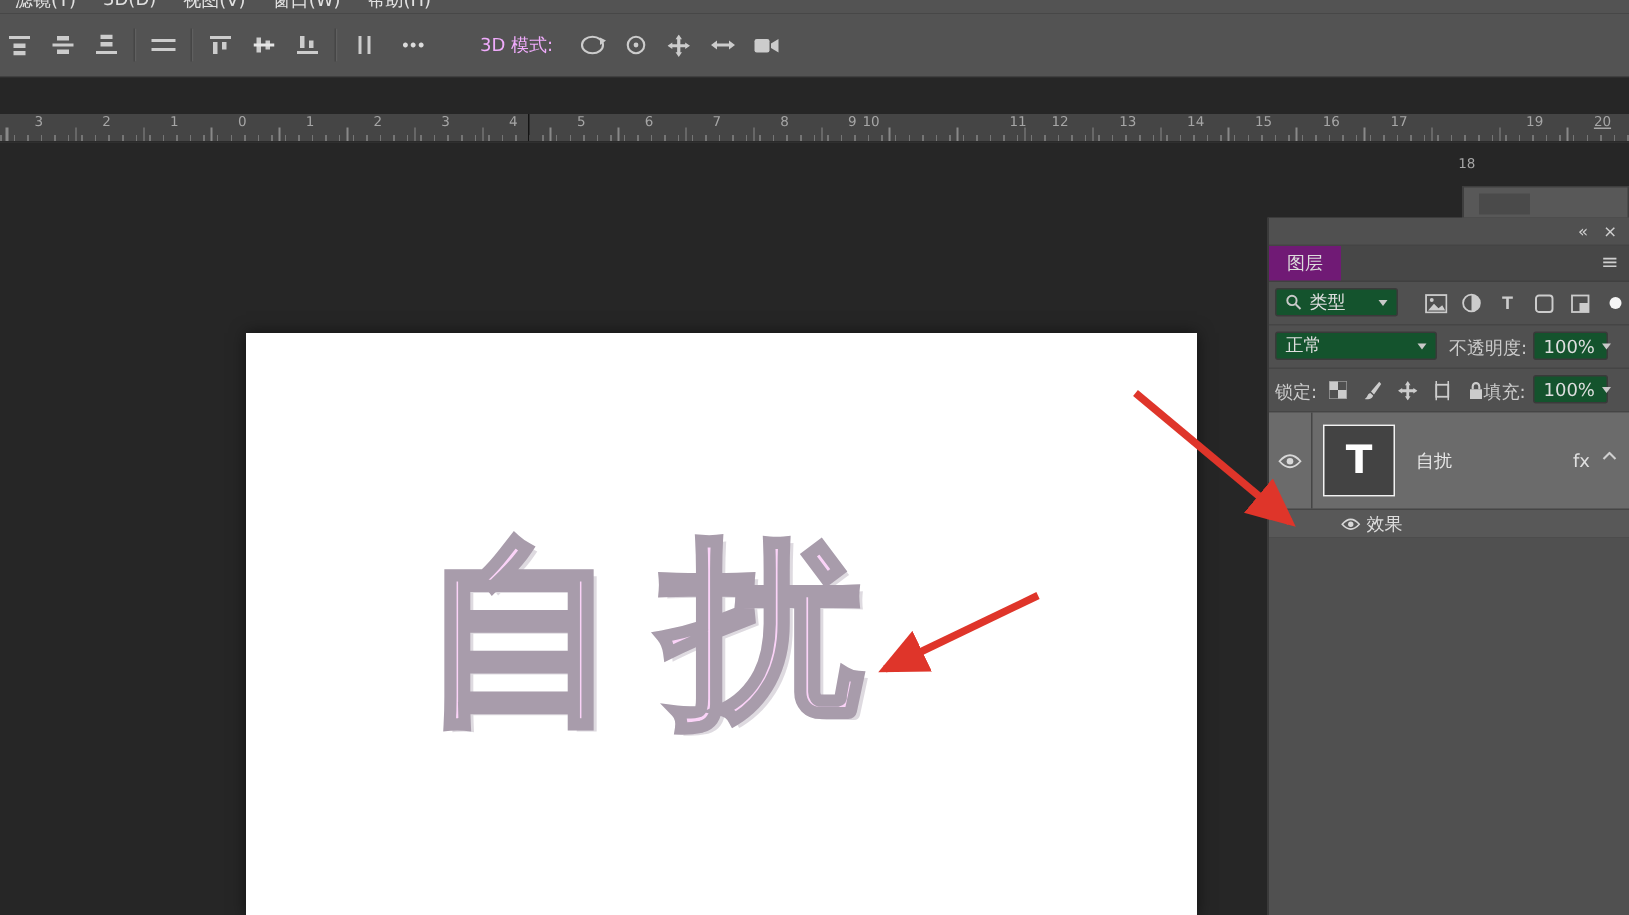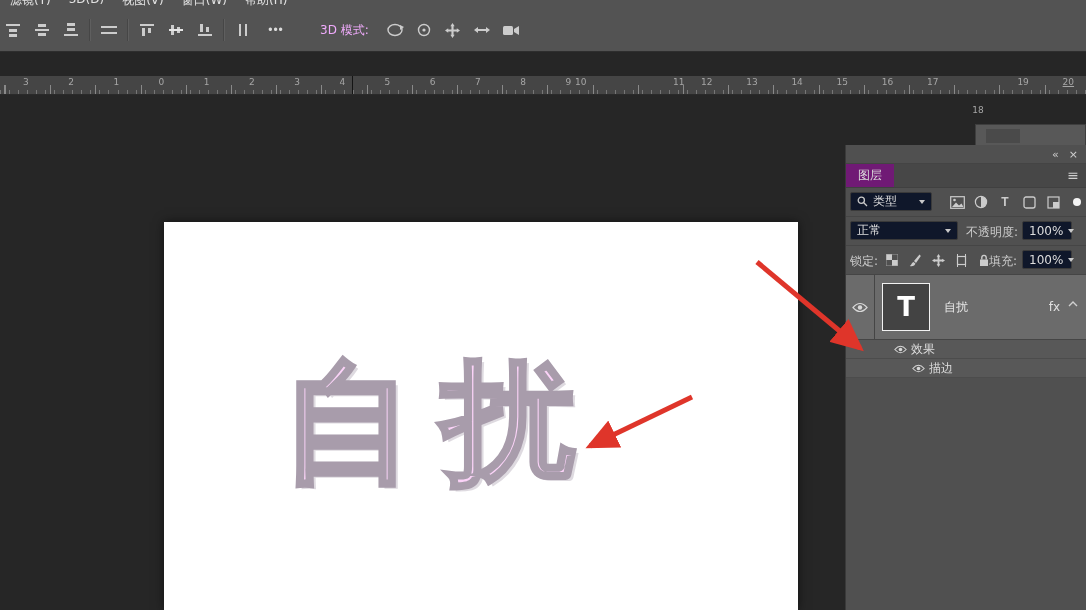--- a/index.html
+++ b/index.html
@@ -49,21 +49,21 @@
   .layers-panel{position:absolute;left:845px;top:145px;width:241px;height:465px;background:#505050;
                 border-left:1px solid #3a3a3a;box-sizing:border-box;z-index:10;font-size:12px;}
   .panel-header{height:18px;display:flex;justify-content:flex-end;align-items:center;gap:10px;
                 padding-right:8px;border-bottom:1px solid #444;color:#cfcfcf;}
   .hdr-icon{font-size:11px;line-height:1;cursor:default;}
   .tab-row{height:23px;display:flex;align-items:center;background:#474747;border-bottom:1px solid #404040;position:relative;}
   .tab.active{height:23px;line-height:23px;padding:0 12px;background:#701a75;color:#dcdcdc;}
   .panel-menu{position:absolute;right:7px;top:3px;font-size:14px;color:#cfcfcf;}
 
   .filter-row,.blend-row,.lock-row{position:relative;height:28px;border-bottom:1px solid #454545;}
-  .combo{position:absolute;height:19px;background:#0f172a;border:1px solid #3a3a3a;border-radius:2px;
+  .combo{position:absolute;height:19px;background:#14532d;border:1px solid #3a3a3a;border-radius:2px;
          display:flex;align-items:center;gap:5px;padding:0 6px;box-sizing:border-box;color:#dedede;}
   .caret{width:0;height:0;border-left:3.5px solid transparent;border-right:3.5px solid transparent;
          border-top:4px solid #c9c9c9;margin-left:auto;}
   .type-combo{left:4px;top:4px;width:82px;}
   .ficon{position:absolute;top:5px;width:18px;height:18px;display:flex;align-items:center;justify-content:center;
          background:none;border:0;padding:0;color:#cccccc;font-size:12px;font-weight:bold;}
   .filter-dot{position:absolute;right:5px;top:10px;width:8px;height:8px;border-radius:50%;background:#f4f4f4;}
 
   .blend-combo{left:4px;top:4px;width:108px;}
   .pct-combo{left:176px;top:4px;width:50px;}
@@ -364,29 +364,20 @@
 
     <div class="fx-row">
       <span class="mini-eye">
         <svg width="13" height="9" viewBox="0 0 16 11">
             <path d="M1 5.5 Q8 -2.5 15 5.5 Q8 13.5 1 5.5 Z" fill="none" stroke="#d8d8d8" stroke-width="1.3"></path>
             <circle cx="8" cy="5.5" r="2.2" fill="#d8d8d8"></circle>
           </svg>
       </span>
       <span class="fx-label">效果</span>
     </div>
-    <div class="fx-row indent">
-      <span class="mini-eye">
-        <svg width="13" height="9" viewBox="0 0 16 11">
-            <path d="M1 5.5 Q8 -2.5 15 5.5 Q8 13.5 1 5.5 Z" fill="none" stroke="#d8d8d8" stroke-width="1.3"></path>
-            <circle cx="8" cy="5.5" r="2.2" fill="#d8d8d8"></circle>
-          </svg>
-      </span>
-      <span class="fx-label">描边</span>
-    </div>
 
 
     <div class="panel-rest"></div>
   </section>
 
   <svg class="arrows" width="1086" height="610" viewBox="0 0 1086 610">
     <defs>
       <marker id="ah" markerWidth="7" markerHeight="6" refX="5.5" refY="3" orient="auto">
         <path d="M0 0 L6.5 3 L0 6 Z" fill="#df352a"></path>
       </marker>

